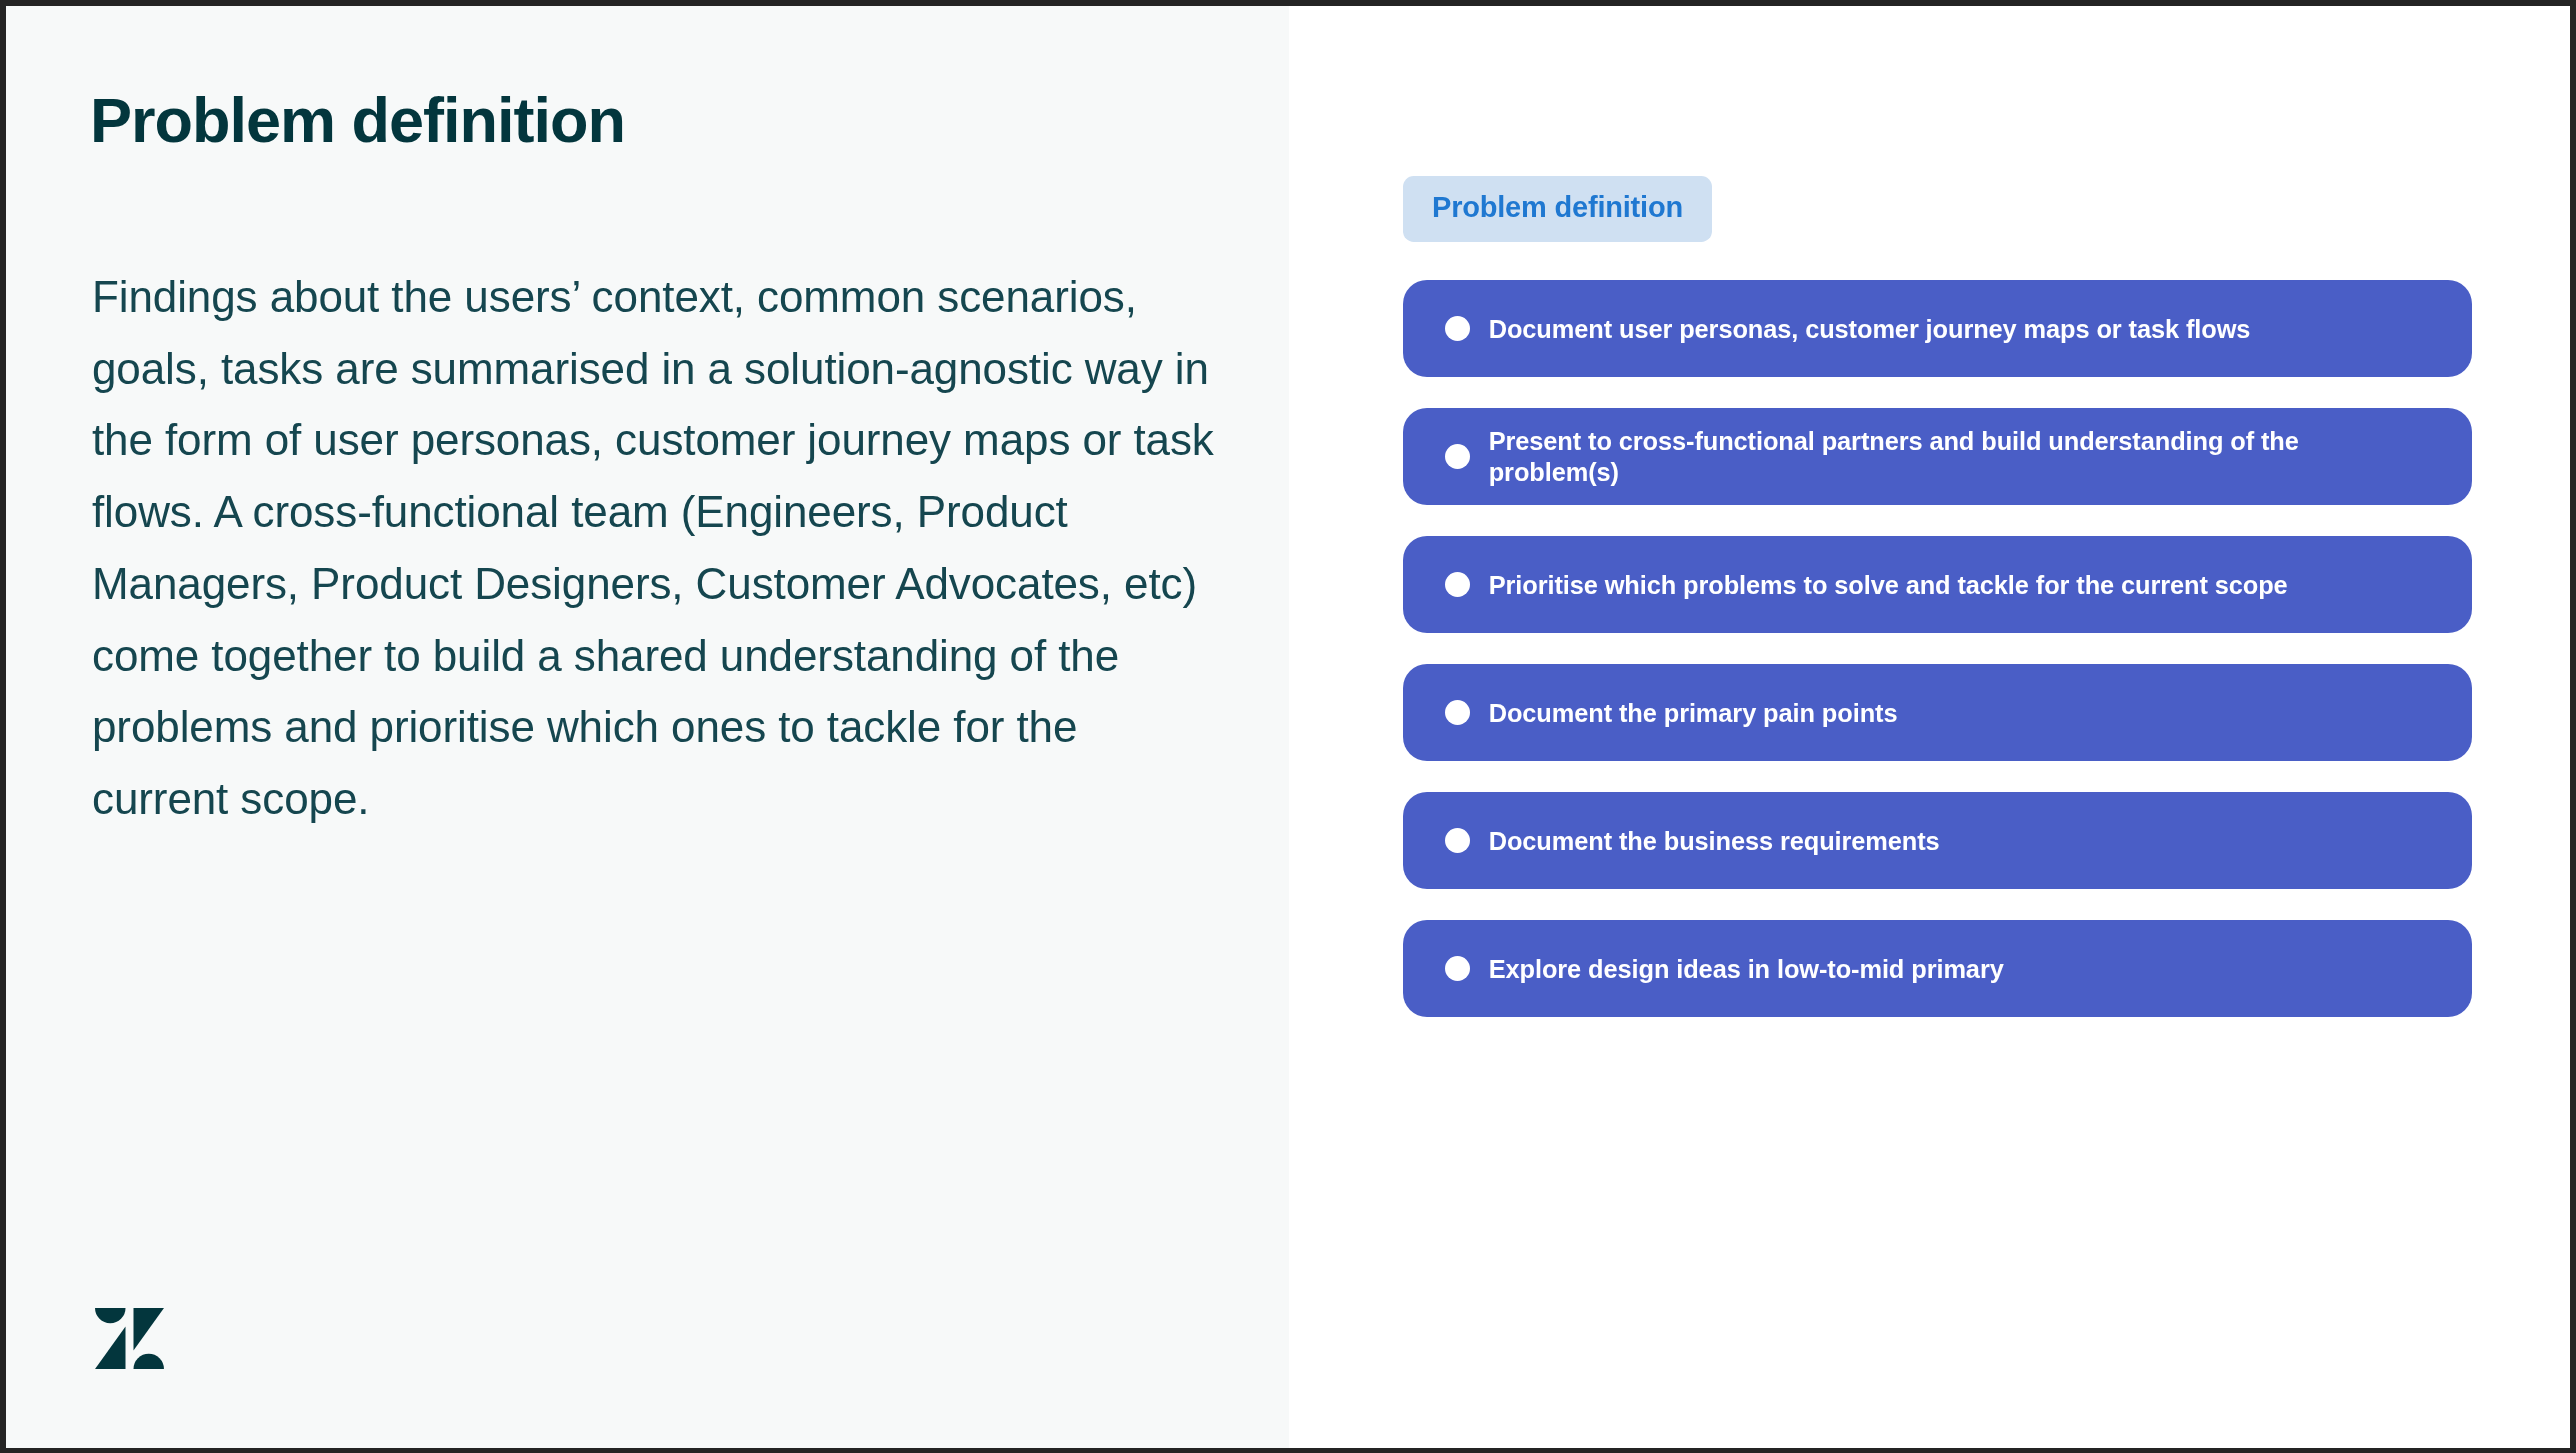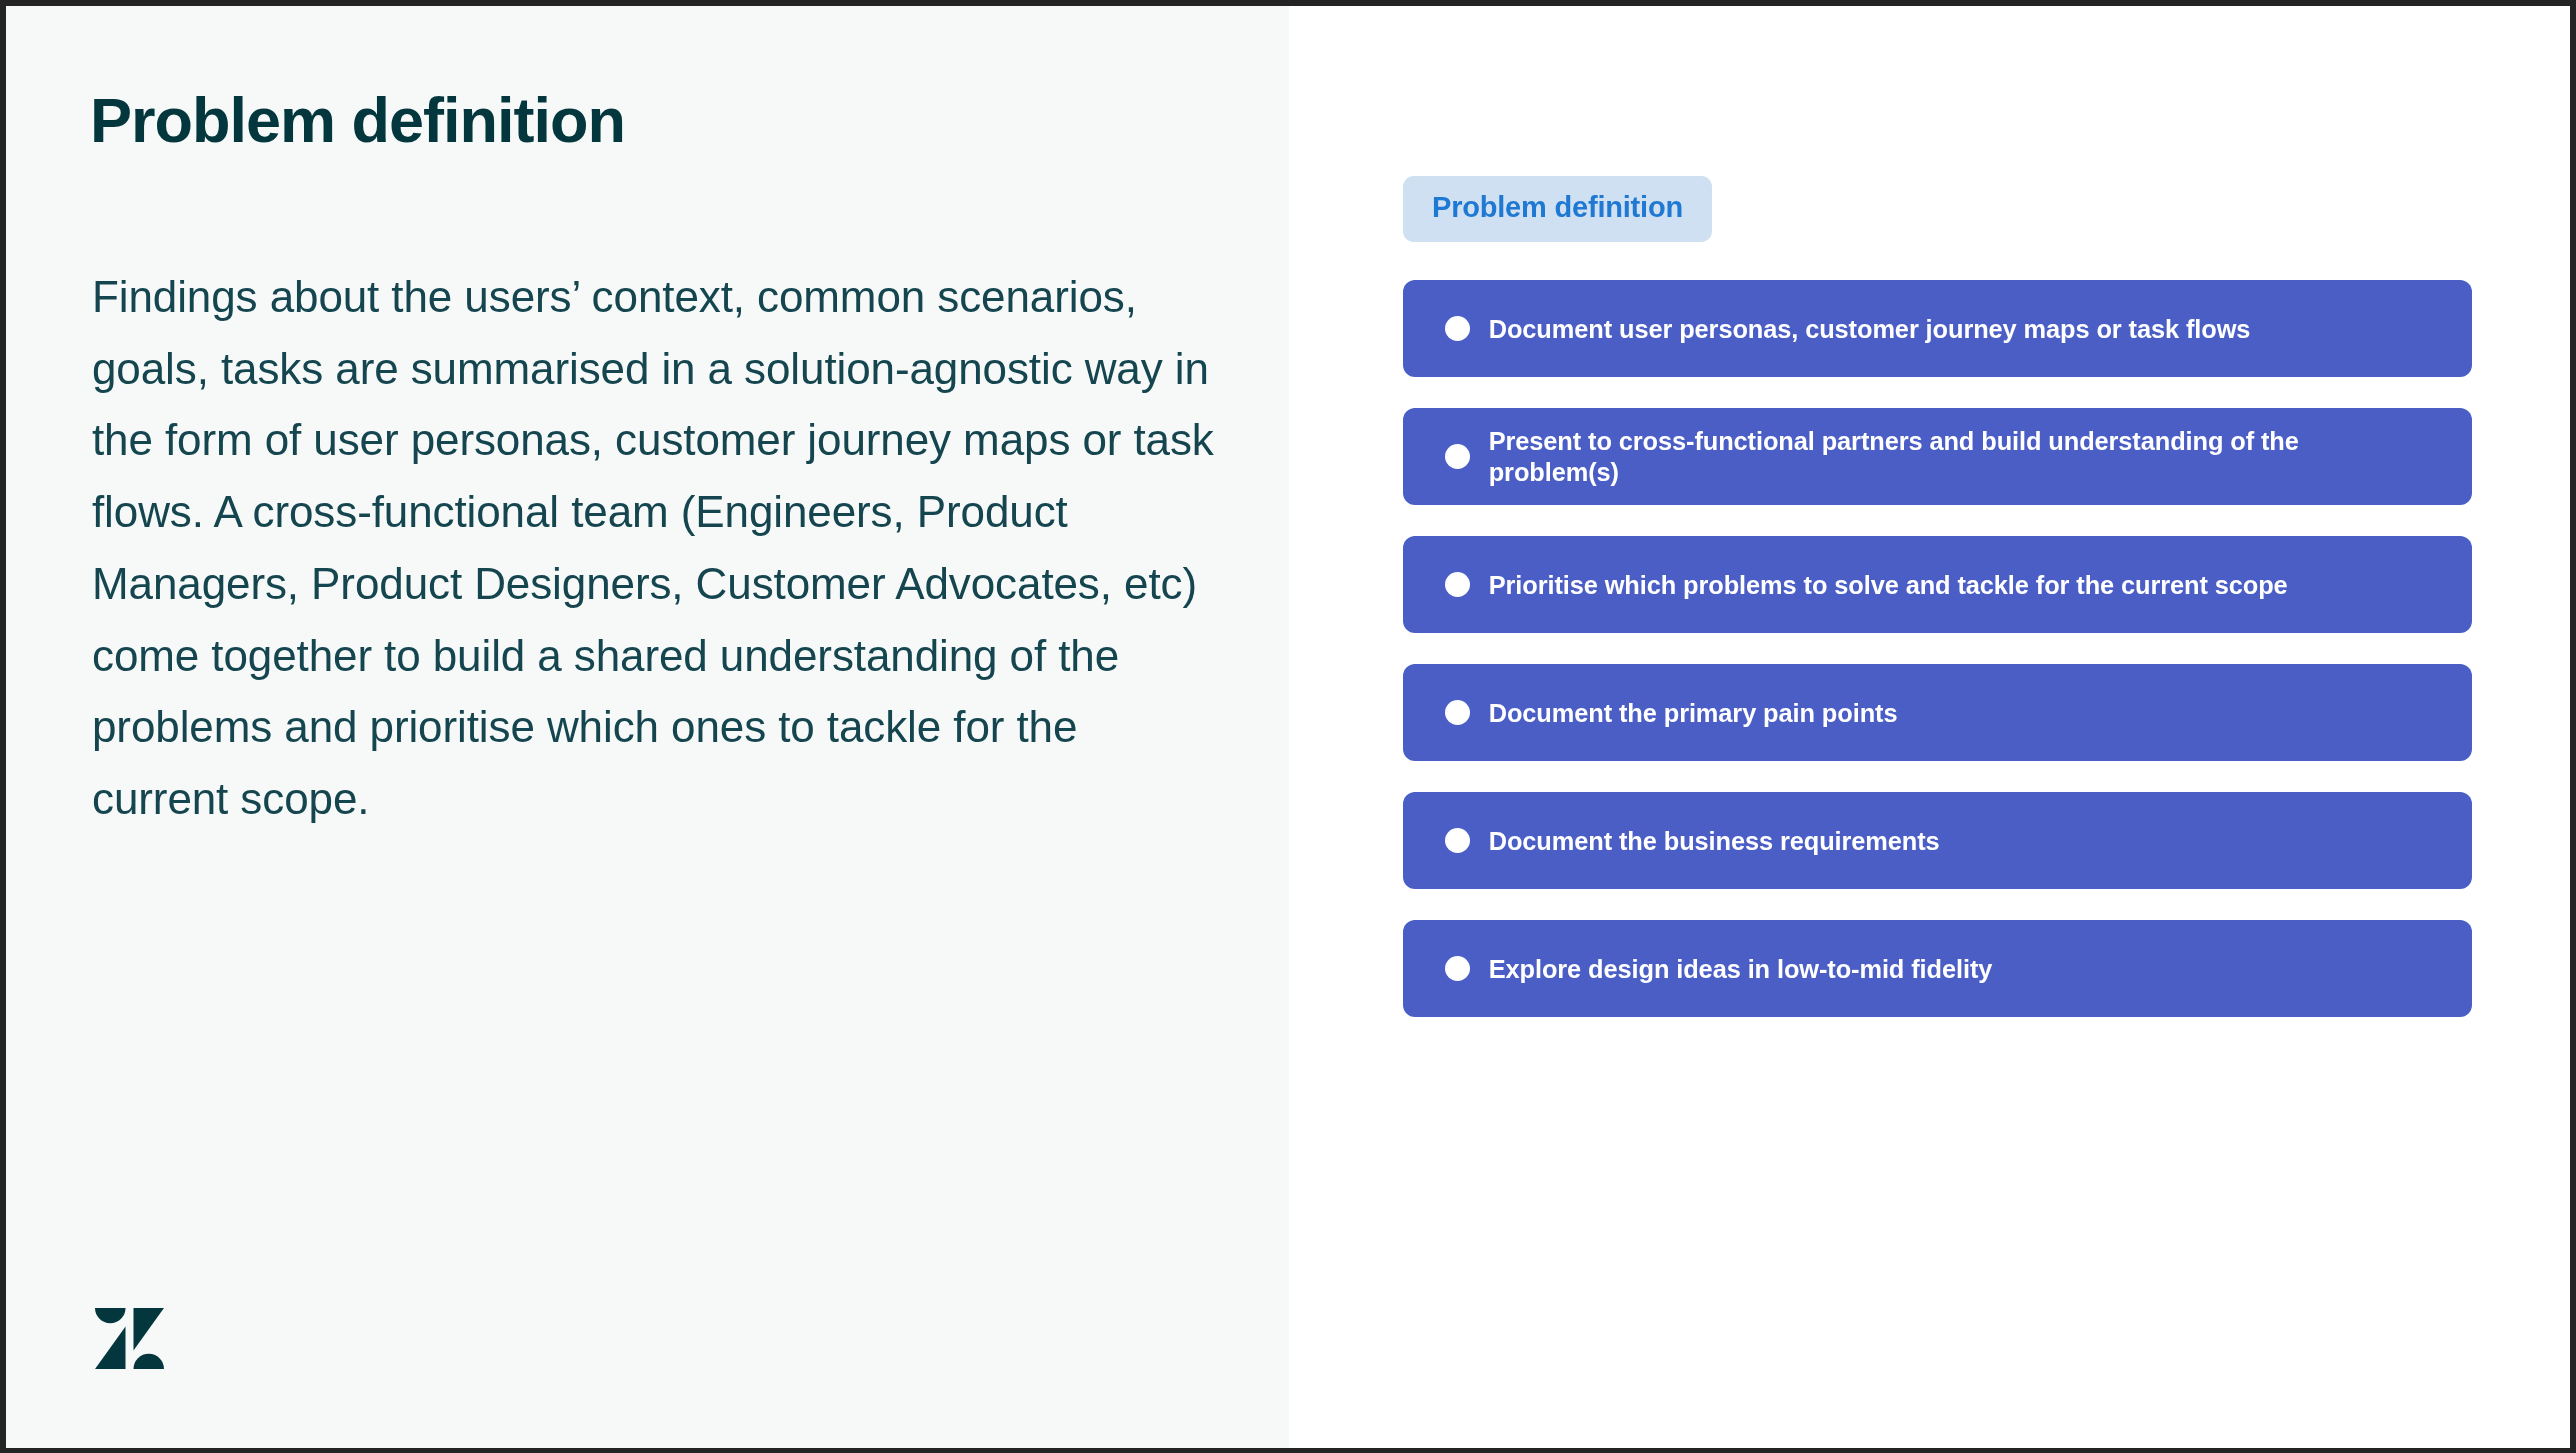--- a/index.html
+++ b/index.html
@@ -90,21 +90,21 @@
     line-height: 1;
   }
   .task-list {
     list-style: none;
     margin: 0;
     padding: 0;
   }
   .task-card {
     position: relative;
     background: #4a5ec6;
-    border-radius: 12px;
+    border-radius: 24px;
     height: 97px;
     margin-bottom: 31px;
     display: flex;
     align-items: center;
     padding: 0 37px 0 42px;
     box-sizing: border-box;
   }
   .task-card:last-child { margin-bottom: 0; }
   .task-bullet {
     flex: 0 0 auto;
@@ -172,21 +172,21 @@
           <span class="task-label">Document the primary pain points</span>
         </li>
 
         <li class="task-card">
           <span class="task-bullet"></span>
           <span class="task-label">Document the business requirements</span>
         </li>
 
         <li class="task-card">
           <span class="task-bullet"></span>
-          <span class="task-label">Explore design ideas in low-to-mid fidelity</span>
+          <span class="task-label">Explore design ideas in low-to-mid primary</span>
         </li>
 
 
       </ul>
     </div>
   </section>
 
 </div>
 
 

